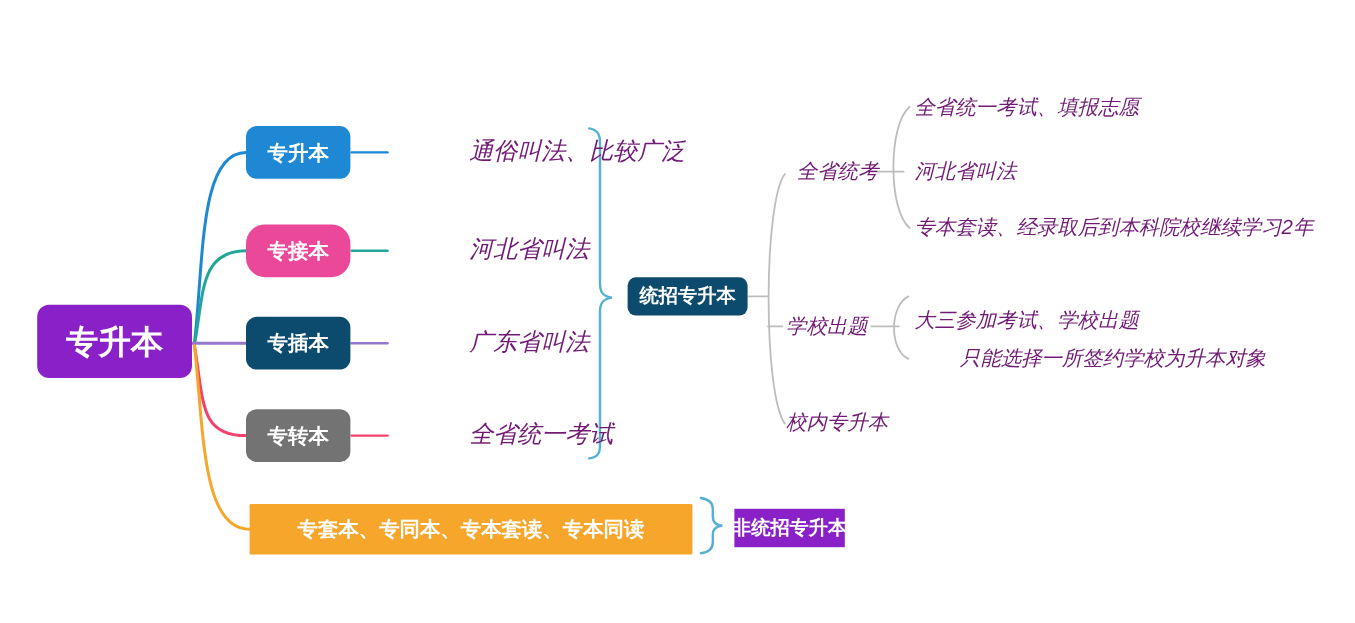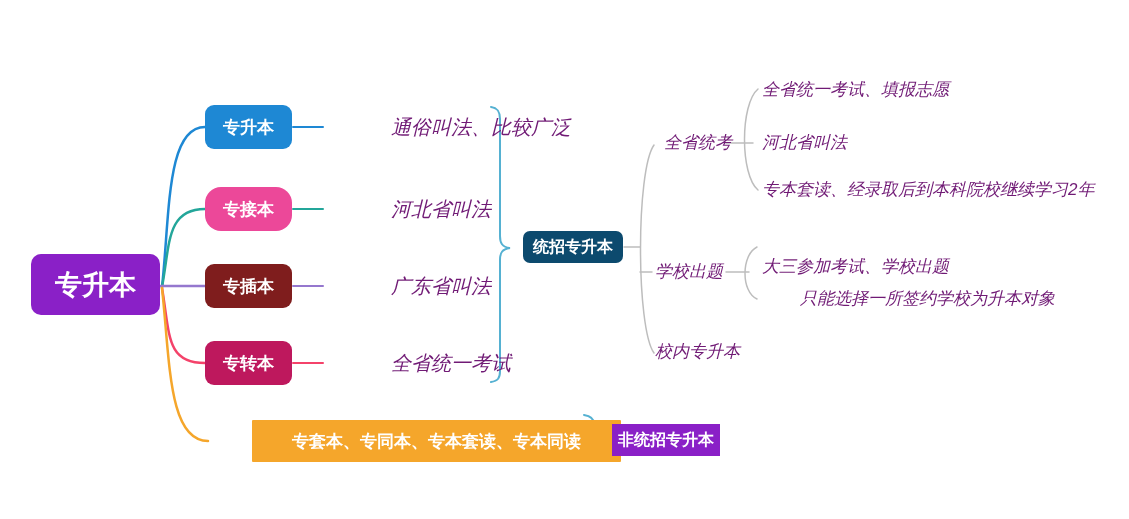--- a/index.html
+++ b/index.html
@@ -5,29 +5,29 @@
   html,body{margin:0;padding:0;background:#fff;}
   body{font-family:"Liberation Sans","DejaVu Sans",sans-serif;}
   .canvas{position:relative;width:1129px;height:519px;background:#fff;overflow:hidden;}
   .canvas svg{position:absolute;left:0;top:0;z-index:1;}
   .node{position:absolute;z-index:2;display:flex;align-items:center;justify-content:center;
         color:#fff;font-weight:bold;box-sizing:border-box;white-space:nowrap;cursor:default;}
   .node-root{left:31px;top:254px;width:129px;height:61px;border-radius:10px;background:#8A20C7;font-size:27px;}
   .node-branch{left:205px;width:87px;height:44px;border-radius:9px;font-size:17px;}
   .bg-blue{background:#1E88D4;}
   .bg-teal{background:#ec4899;border-radius:16px;}
-  .bg-lilac{background:#7f1d1d;}
-  .bg-red{background:#be185d;}
+  .bg-lilac{background:#0c4a6e;}
+  .bg-red{background:#737373;}
   .node-b0{top:105px;}
   .node-b1{top:187px;}
   .node-b2{top:264px;}
   .node-b3{top:341px;}
-  .node-wide{left:208px;top:420px;width:369px;height:42px;border-radius:1px;background:#F5A62B;font-size:17px;margin-left:44px;}
+  .node-wide{left:208px;top:420px;width:369px;height:42px;border-radius:1px;background:#F5A62B;font-size:17px;}
   .node-sum1{left:523px;top:231px;width:100px;height:32px;border-radius:7px;background:#0c4a6e;font-size:16px;}
-  .node-sum2{left:612px;top:424px;width:108px;height:32px;border-radius:0;background:#8A20C7;font-size:16px;}
+  .node-sum2{left:612px;top:424px;width:92px;height:32px;border-radius:0;background:#8A20C7;font-size:16px;}
   .txt{position:absolute;z-index:2;color:#701a75;white-space:nowrap;transform:translateY(-50%);line-height:1.25;font-style:italic;}
   .txt-note{left:343px;font-size:20px;margin-left:48px;}
   .txt-sub{font-size:17px;}
   .txt-leaf{left:762px;font-size:17px;}
 </style>
 </head>
 <body>
 
 <div class="canvas">
 

